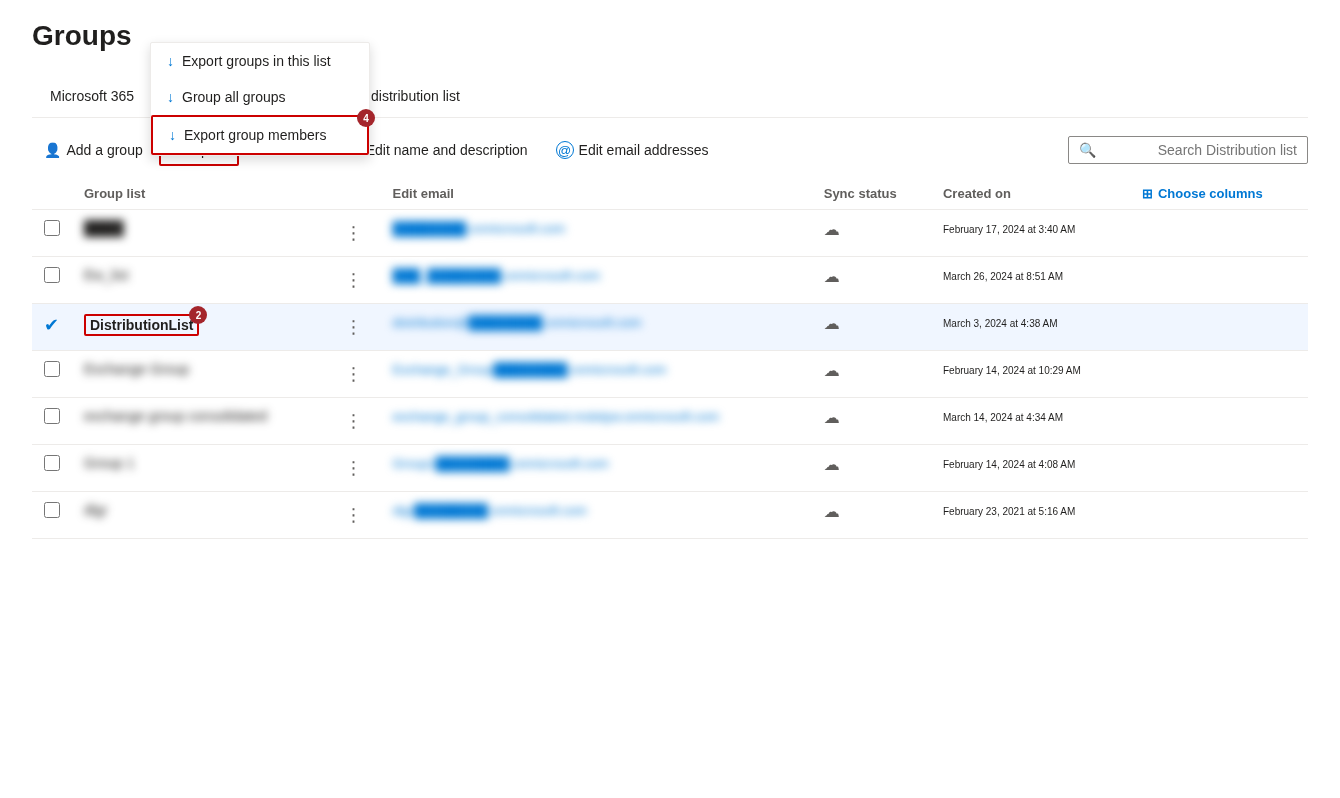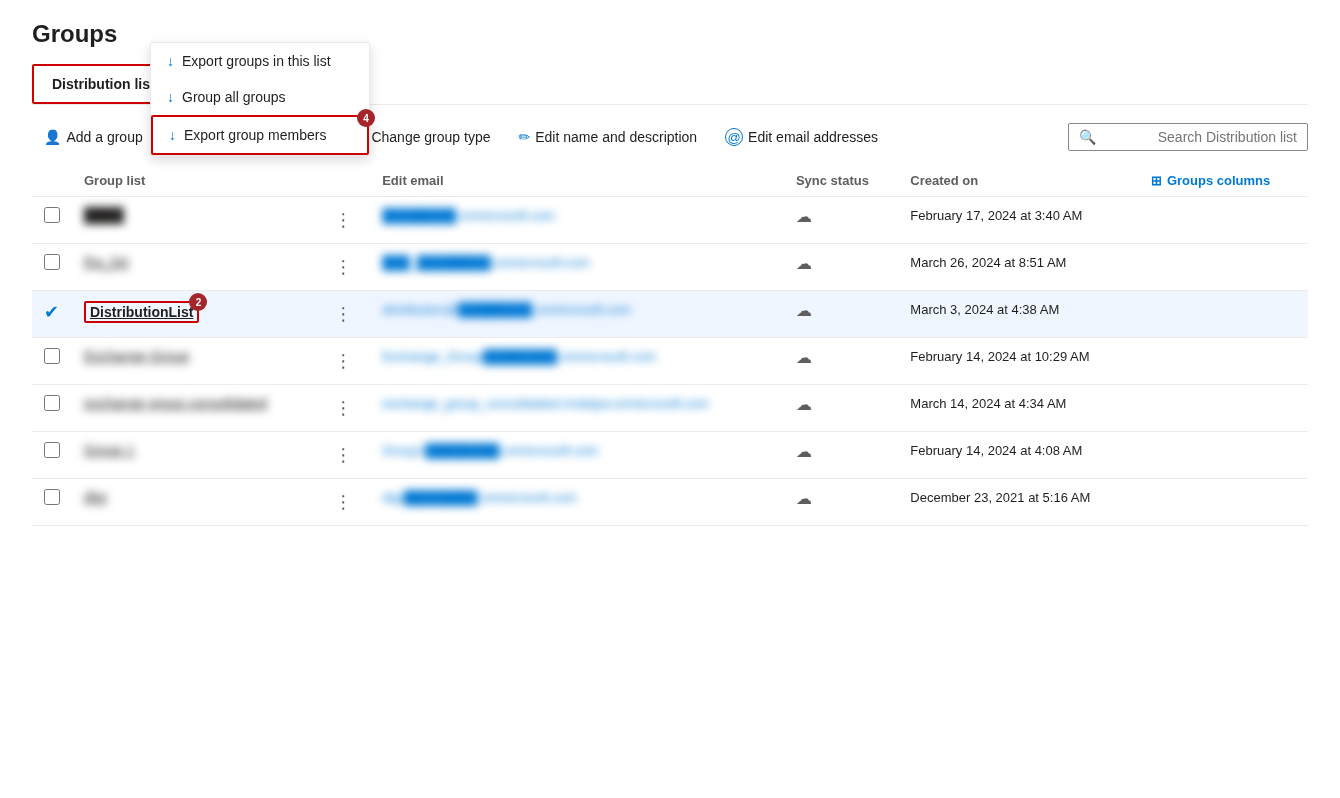--- a/index.html
+++ b/index.html
@@ -1,20 +1,20 @@
 <!DOCTYPE html>
 <html><head>
   <meta charset="utf-8">
   <style>
     * { box-sizing: border-box; margin: 0; padding: 0; }
     body { font-family: 'Segoe UI', Arial, sans-serif; font-size: 14px; color: #201f1e; background: #fff; }
 
     .page { padding: 20px 32px; }
 
-    h1 { font-size: 24px; font-weight: 700; margin-bottom: 16px; }
+    h1 { font-size: 28px; font-weight: 700; margin-bottom: 25px; }
 
     .tabs { display: flex; align-items: center; gap: 0; border-bottom: 1px solid #edebe9; margin-bottom: 16px; }
     .tab {
       padding: 10px 18px;
       cursor: pointer;
       font-size: 14px;
       color: #201f1e;
       border-bottom: 2px solid transparent;
       white-space: nowrap;
     }
@@ -116,27 +116,27 @@
     .data-table tbody tr {
       border-bottom: 1px solid #edebe9;
     }
     .data-table tbody tr.selected { background: #f0f6ff; }
     .data-table td {
       padding: 10px 12px;
       font-size: 14px;
       vertical-align: top;
     }
 
-    .group-name { font-weight: 400; color: #201f1e; text-decoration: underline; }
+    .group-name { font-weight: 400; color: #201f1e; }
     .group-name.blurred { filter: blur(4px); color: #201f1e; }
     .group-name.bold-visible { font-weight: 600; }
     .group-email { color: #0078d4; font-size: 13px; }
     .group-email.blurred { filter: blur(4px); }
     .sync-icon { color: #605e5c; font-size: 16px; }
-    .created-on { font-size: 13px; color: #201f1e; }
+    .created-on { font-size: 10px; color: #201f1e; }
     .more-btn { background: none; border: none; cursor: pointer; font-size: 18px; color: #605e5c; padding: 2px 6px; }
 
     .check-cell { width: 32px; }
     .checkbox { width: 16px; height: 16px; }
     .blue-check { color: #0078d4; font-size: 18px; }
 
     .choose-cols {
       display: flex;
       align-items: center;
       gap: 5px;
@@ -195,20 +195,21 @@
       font-weight: 700;
     }
   </style>
 </head>
 <body>
 
 <div class="page">
   <h1>Groups</h1>
 
   <div class="tabs">
+    <div class="tab">Microsoft 365</div>
     <div class="tab active" style="position:relative; border:2px solid #c00; border-bottom:2px solid #c00;">
       <span>Distribution list</span>
       <span class="tab-badge">1</span>
     </div>
     <div class="tab">Dynamic distribution list</div>
   </div>
 
   <div class="toolbar">
     <button class="toolbar-btn">
       <span class="btn-icon">👤</span>
@@ -219,24 +220,20 @@
       <span class="btn-icon">↓</span>
       <span>Export</span>
       <span class="export-badge">3</span>
     </button>
 
     <button class="toolbar-btn">
       <span class="btn-icon">↺</span>
       <span>Refresh</span>
     </button>
 
-    <button class="toolbar-btn">
-      <span class="btn-icon">👥</span>
-      <span>Change group type</span>
-    </button>
 
     <button class="toolbar-btn">
       <span class="btn-icon">✏</span>
       <span>Edit name and description</span>
     </button>
 
     <button class="toolbar-btn">
       <span class="btn-icon" style="font-size:13px; border: 1px solid #0078d4; border-radius:50%; width:18px;height:18px;display:inline-flex;align-items:center;justify-content:center;color:#0078d4;">@</span>
       <span>Edit email addresses</span>
     </button>
@@ -276,21 +273,21 @@
         </th>
         <th>
           <span>Sync status</span>
         </th>
         <th>
           <span>Created on</span>
         </th>
         <th>
           <div class="choose-cols">
             <span>⊞</span>
-            <span>Groups columns</span>
+            <span>Choose columns</span>
           </div>
         </th>
       </tr>
     </thead>
     <tbody>
 
       <tr>
         <td class="check-cell">
           <input type="checkbox" class="checkbox" style="">
         </td>
@@ -437,19 +434,19 @@
         <td>
           <button class="more-btn">⋮</button>
         </td>
         <td>
           <span class="group-email blurred">dlgr████████.onmicrosoft.com</span>
         </td>
         <td>
           <span class="sync-icon">☁</span>
         </td>
         <td>
-          <span class="created-on">December 23, 2021 at 5:16 AM</span>
+          <span class="created-on">February 23, 2021 at 5:16 AM</span>
         </td>
         <td></td>
       </tr>
     </tbody>
   </table>
 </div>
 
 </body></html>

